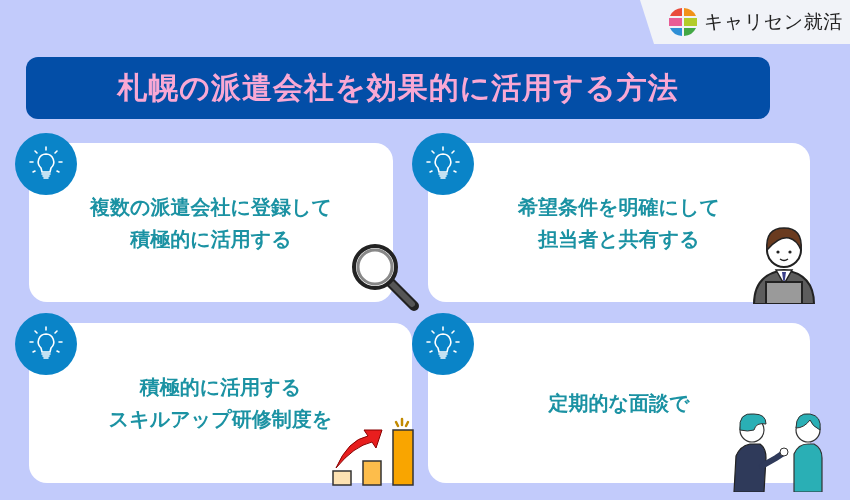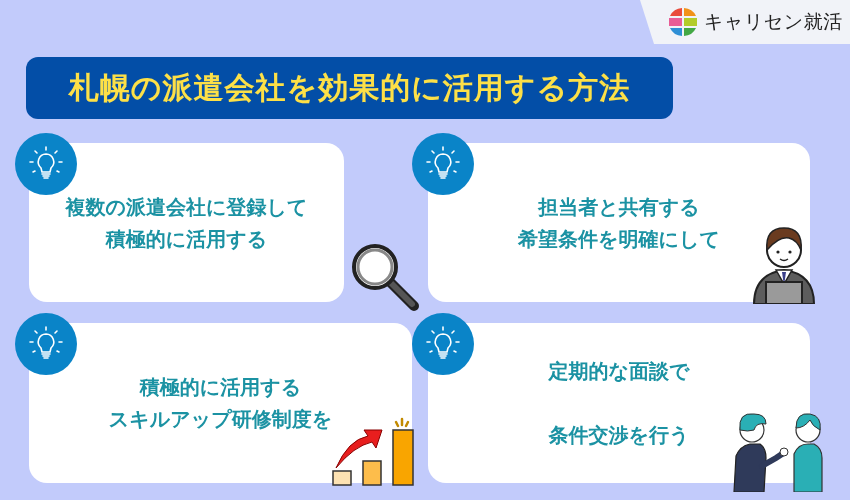--- a/index.html
+++ b/index.html
@@ -13,25 +13,25 @@
     position: absolute; right: 0; top: 0;
     width: 210px; height: 44px;
     background: #f1f3f8;
     clip-path: polygon(0 0, 100% 0, 100% 100%, 14px 100%);
     display: flex; align-items: center; padding-left: 28px;
   }
   .brand-logo { width: 30px; height: 30px; margin-right: 6px; }
   .brand-name { font-size: 19px; color: #222; letter-spacing: 0.5px; }
   .title-bar {
     position: absolute; left: 26px; top: 57px;
-    width: 647px; height: 62px;
+    width: 744px; height: 62px;
     background: #034ea7;
     border-radius: 12px;
     display: flex; align-items: center; justify-content: center;
-    color: #fde047; font-size: 30px; font-weight: bold; letter-spacing: 1px;
+    color: #f9a8d4; font-size: 30px; font-weight: bold; letter-spacing: 1px;
   }
   .card {
     position: absolute; background: #fff; border-radius: 18px;
     display: flex; flex-direction: column; align-items: center; justify-content: center;
     color: #1b92a3; font-weight: bold; font-size: 20px; line-height: 32px; text-align: center;
   }
   .badge {
     position: absolute; width: 62px; height: 62px; border-radius: 50%;
     background: #0a84c8;
     display: flex; align-items: center; justify-content: center;
@@ -48,41 +48,41 @@
     <rect x="1" y="11" width="13" height="8" fill="#e85d96"></rect>
     <rect x="16" y="11" width="13" height="8" fill="#b3cc2a"></rect>
     <path d="M2 21 L14 21 L14 29 A14 14 0 0 1 2 21 Z" fill="#2e8fd6"></path>
     <path d="M16 21 L28 21 A14 14 0 0 1 16 29 Z" fill="#43a845"></path>
   </svg>
   <span class="brand-name">キャリセン就活</span>
 </div>
 
 <div class="title-bar">札幌の派遣会社を効果的に活用する方法</div>
 
-<div class="card" style="left:29px; top:143px; width:315px; height:159px;">
+<div class="card" style="left:29px; top:143px; width:364px; height:159px;">
   <span>複数の派遣会社に登録して</span>
   <span>積極的に活用する</span>
 </div>
 <div class="badge" style="left:15px; top:133px;">
   <svg width="40" height="40" viewBox="0 0 40 40" fill="none" stroke="#fff" stroke-width="1.6" stroke-linecap="round">
     <path d="M20 10 a8 8 0 0 1 5 14 l-1 4 h-8 l-1 -4 a8 8 0 0 1 5 -14 z"></path>
     <path d="M16 30 h8 M17 32 h6 M18 34 h4"></path>
     <path d="M20 3 v3 M9 7 l2 2 M31 7 l-2 2 M4 18 h3 M33 18 h3 M7 28 l2 -1 M33 28 l-2 -1"></path>
   </svg>
 </div>
 <svg class="illus" style="left:348px; top:240px;" width="72" height="72" viewBox="0 0 72 72">
   <line x1="42" y1="42" x2="66" y2="66" stroke="#222" stroke-width="10" stroke-linecap="round"></line>
   <line x1="42" y1="42" x2="64" y2="64" stroke="#555" stroke-width="6" stroke-linecap="round"></line>
   <circle cx="27" cy="27" r="21" fill="#fff" stroke="#222" stroke-width="4"></circle>
   <circle cx="27" cy="27" r="17" fill="#fff" stroke="#888" stroke-width="3"></circle>
 </svg>
 
 <div class="card" style="left:428px; top:143px; width:382px; height:159px;">
+  <span>希望条件を明確にして</span>
   <span>担当者と共有する</span>
-  <span>希望条件を明確にして</span>
 </div>
 <div class="badge" style="left:412px; top:133px;">
   <svg width="40" height="40" viewBox="0 0 40 40" fill="none" stroke="#fff" stroke-width="1.6" stroke-linecap="round">
     <path d="M20 10 a8 8 0 0 1 5 14 l-1 4 h-8 l-1 -4 a8 8 0 0 1 5 -14 z"></path>
     <path d="M16 30 h8 M17 32 h6 M18 34 h4"></path>
     <path d="M20 3 v3 M9 7 l2 2 M31 7 l-2 2 M4 18 h3 M33 18 h3 M7 28 l2 -1 M33 28 l-2 -1"></path>
   </svg>
 </div>
 <svg class="illus" style="left:748px; top:212px;" width="72" height="92" viewBox="0 0 72 92">
   <path d="M6 92 q0 -30 30 -34 q30 4 30 34 z" fill="#5d5d5d" stroke="#222" stroke-width="2"></path>
@@ -110,21 +110,20 @@
 <svg class="illus" style="left:330px; top:414px;" width="86" height="74" viewBox="0 0 86 74">
   <rect x="3" y="57" width="18" height="14" fill="#fde2b2" stroke="#333" stroke-width="1.5"></rect>
   <rect x="33" y="47" width="18" height="24" fill="#fdbd4b" stroke="#333" stroke-width="1.5"></rect>
   <rect x="63" y="16" width="20" height="55" fill="#f9a500" stroke="#333" stroke-width="1.5"></rect>
   <path d="M6 54 q12 -28 32 -32 l-4 -6 l18 0 l-6 18 l-4 -6 q-18 4 -36 26 z" fill="#e81e1e" stroke="#800" stroke-width="1"></path>
   <path d="M66 8 l2 4 M72 5 v6 M78 8 l-2 4" stroke="#c28a00" stroke-width="2.5" stroke-linecap="round"></path>
 </svg>
 
 <div class="card" style="left:428px; top:323px; width:382px; height:160px;gap:32px;">
   <span>定期的な面談で</span>
-  <span>条件交渉を行う</span>
 </div>
 <div class="badge" style="left:412px; top:313px;">
   <svg width="40" height="40" viewBox="0 0 40 40" fill="none" stroke="#fff" stroke-width="1.6" stroke-linecap="round">
     <path d="M20 10 a8 8 0 0 1 5 14 l-1 4 h-8 l-1 -4 a8 8 0 0 1 5 -14 z"></path>
     <path d="M16 30 h8 M17 32 h6 M18 34 h4"></path>
     <path d="M20 3 v3 M9 7 l2 2 M31 7 l-2 2 M4 18 h3 M33 18 h3 M7 28 l2 -1 M33 28 l-2 -1"></path>
   </svg>
 </div>
 <svg class="illus" style="left:732px; top:408px;" width="100" height="84" viewBox="0 0 100 84">
   <path d="M2 84 l2 -36 q4 -10 14 -12 l10 0 q6 4 6 14 l-2 34 z" fill="#2f3a5a" stroke="#222" stroke-width="1.2"></path>

